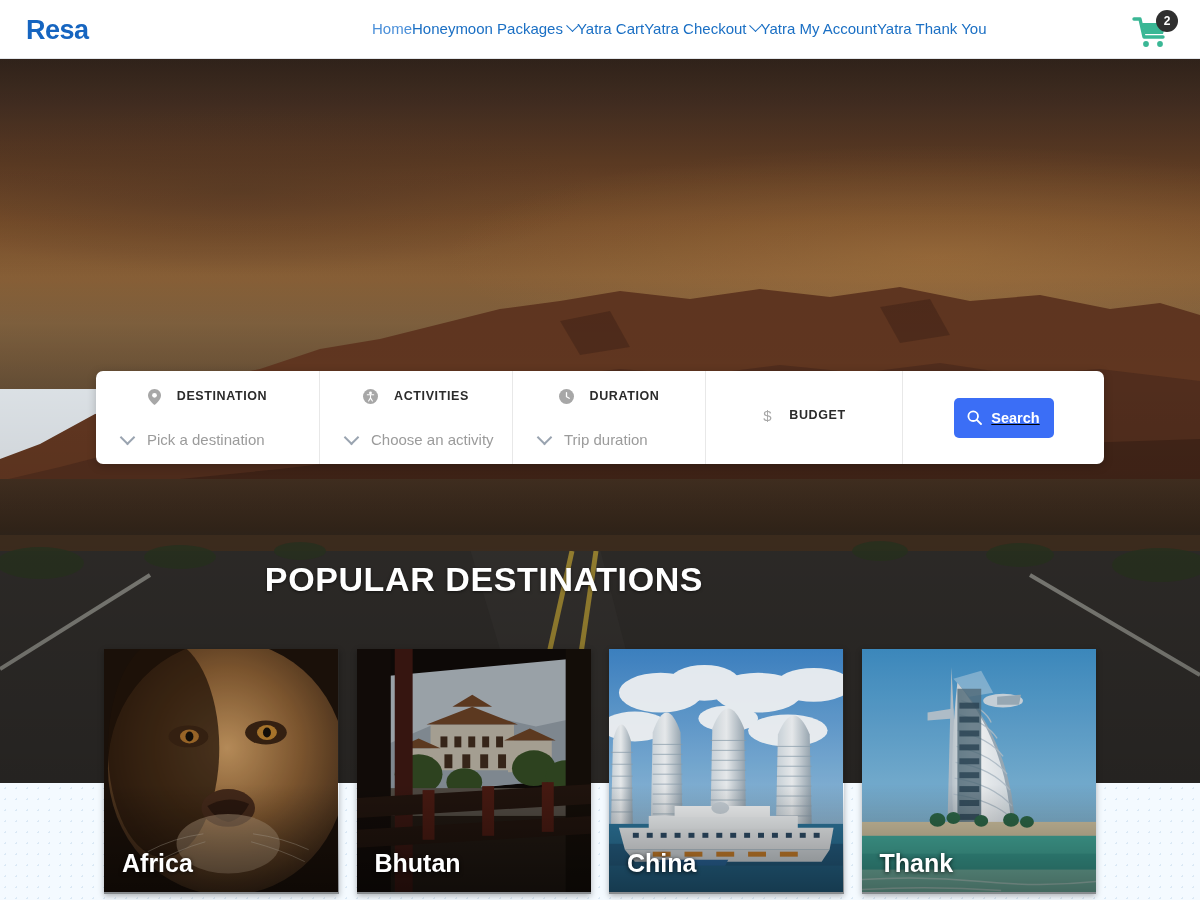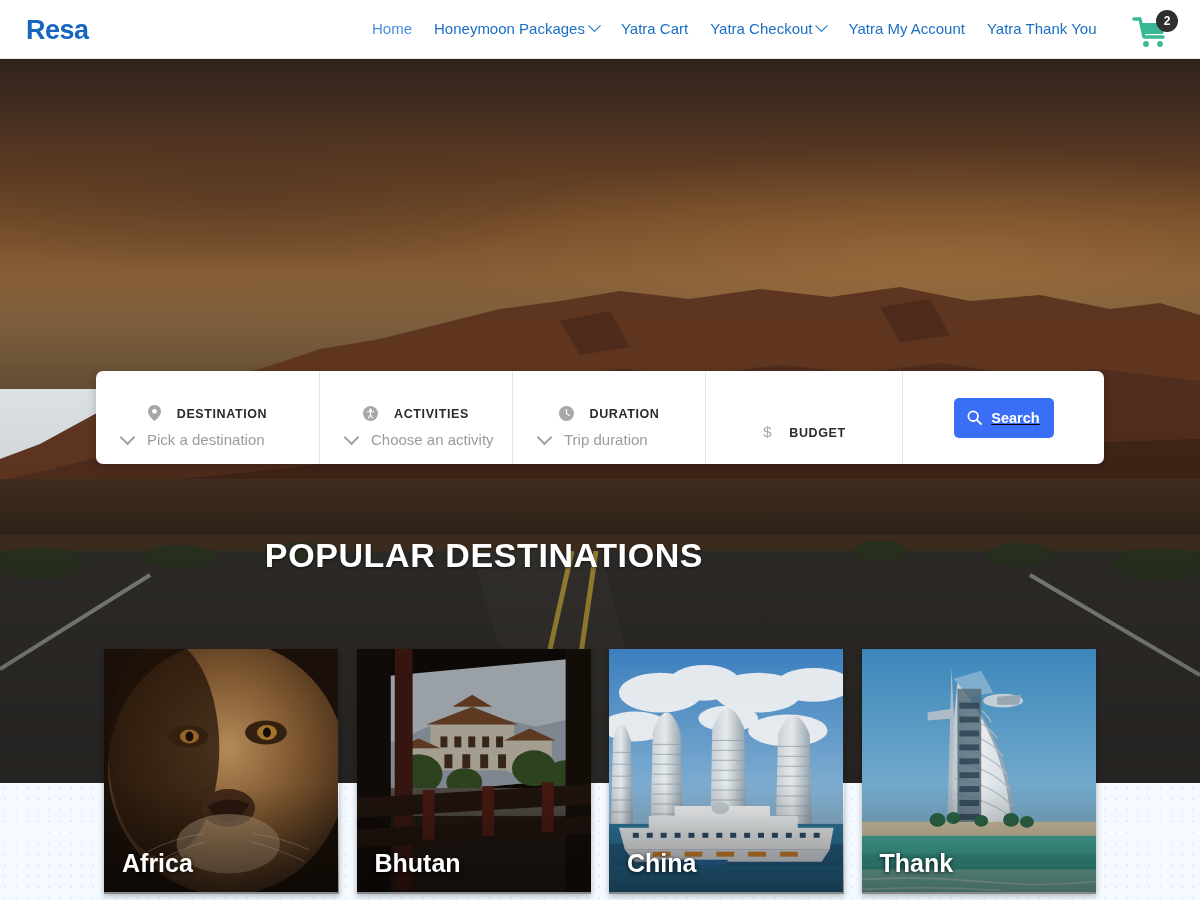--- a/index.html
+++ b/index.html
@@ -20,21 +20,21 @@
     display: flex; align-items: center;
     z-index: 40;
   }
   .brand {
     position: absolute; left: 26px; top: 15px;
     font-size: 27px; font-weight: bold;
     color: #1665c0; letter-spacing: -0.5px;
   }
   .nav {
     position: absolute; left: 372px; top: 20px;
-    display: flex; align-items: center; gap: 22px;
+    display: flex; align-items: center; 
   }
   .nav-item {
     font-size: 15px; color: #1a6fc4;
     white-space: nowrap; cursor: pointer;
     display: flex; align-items: center; gap: 5px;
   }
   .nav-item.active { color: #4a8fd9; }
   .caret {
     display: inline-block; width: 9px; height: 9px;
     border-right: 1.6px solid currentColor;
@@ -96,21 +96,21 @@
     z-index: 30;
   }
   .sp-field {
     position: relative;
     display: flex; flex-direction: column; justify-content: center;
     padding: 0 0;
     border-right: 1px solid #e8e8e8;
   }
   .sp-field:last-of-type { border-right: none; }
   .sp-head {
-    display: flex; align-items: flex-end; justify-content: center;
+    display: flex; align-items: flex-start; justify-content: center;
     gap: 16px; height: 44px; padding-top: 12px;
   }
   .sp-label {
     font-size: 12.5px; font-weight: bold; color: #2b2b2b;
     letter-spacing: .6px;
   }
   .sp-ico { color: #a7a7a7; display: flex; align-items: center; }
   .sp-row {
     display: flex; align-items: center; gap: 14px;
     padding-left: 26px; height: 38px;
@@ -130,21 +130,21 @@
     width: 100px; height: 40px; border: none; border-radius: 5px;
     background: #3b6ef6; color: #fff;
     font-size: 14.5px; font-weight: bold;
     font-family: "Liberation Sans", sans-serif;
     display: flex; align-items: center; justify-content: center; gap: 9px;
     cursor: pointer;
   }
 
   
   .section-title {
-    position: absolute; top: 536px; left: 0; width: 968px;
+    position: absolute; top: 560px; left: 0; width: 968px;
     text-align: center; z-index: 20;
     font-size: 34px; font-weight: bold; color: #ffffff;
     letter-spacing: .6px;
     text-shadow: 0 1px 3px rgba(0,0,0,.55);
   }
 
   
   .lower {
     position: absolute; top: 783px; left: 0;
     width: 1200px; height: 117px;

